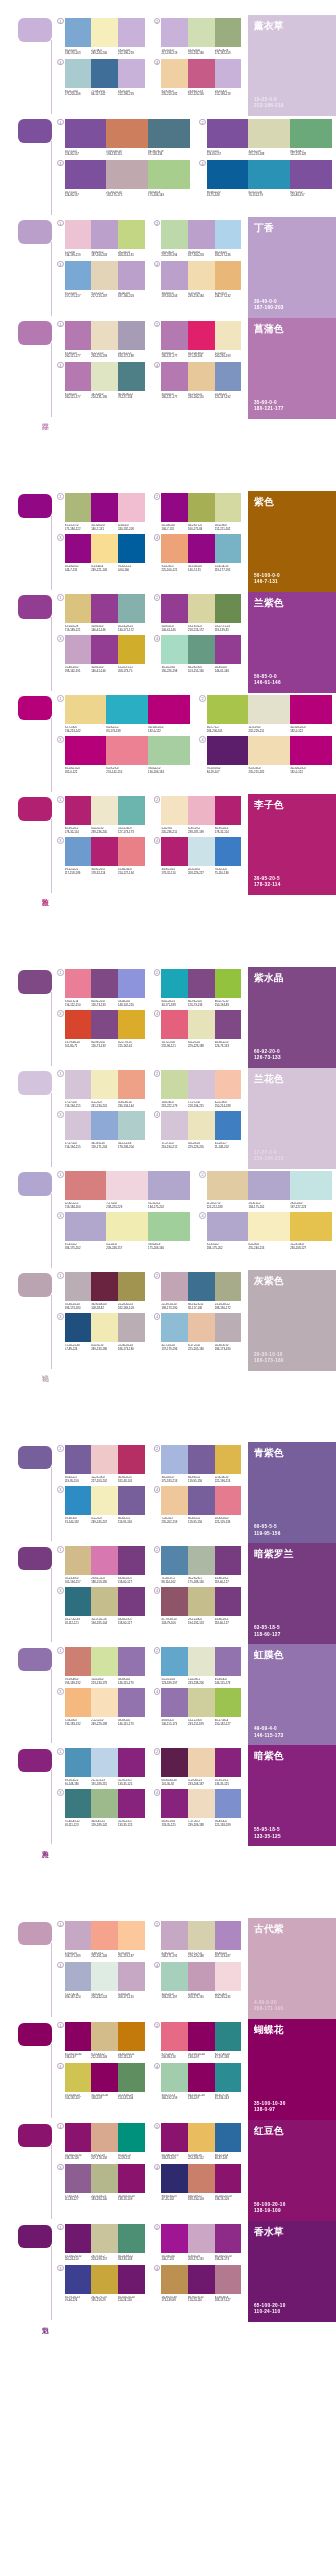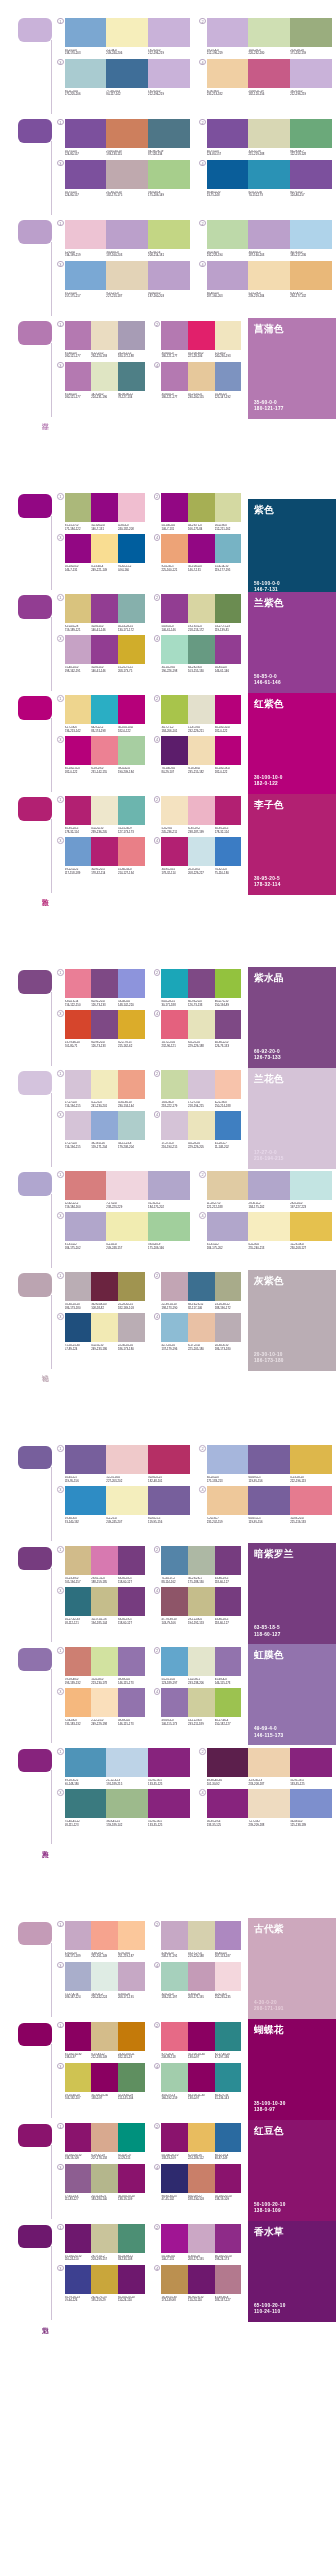--- a/index.html
+++ b/index.html
@@ -222,20 +222,27 @@
                   <em>23-69-11-19</em>
                   <em>182-120-156</em>
                 </span>
                 <span>
                   <em>19-25-4-0</em>
                   <em>212-196-219</em>
                 </span>
               </div>
             </div>
           </div>
+          <div class="card" style="background: rgb(212, 196, 219);">
+            <div class="card-name" style="color: rgb(255, 255, 255);">薰衣草</div>
+            <div class="card-vals" style="color: rgb(239, 230, 242);">
+              <em>19-25-4-0</em>
+              <em>212-196-219</em>
+            </div>
+          </div>
         </div>
         <div class="section">
           <div class="leftcol">
             <div class="chip" style="background: rgb(124, 80, 157);"></div>
             <div class="rail"></div>
             <div class="mood" style="color: rgb(124, 80, 157);">风雅</div>
           </div>
           <div class="combos">
             <div class="combo">
               <div class="combo-num">1</div>
@@ -414,20 +421,27 @@
                 </span>
                 <span>
                   <em>5-15-29-0</em>
                   <em>239-219-184</em>
                 </span>
                 <span>
                   <em>6-32-47-0</em>
                   <em>234-177-132</em>
                 </span>
               </div>
+            </div>
+          </div>
+          <div class="card" style="background: rgb(187, 160, 203);">
+            <div class="card-name" style="color: rgb(255, 255, 255);">丁香</div>
+            <div class="card-vals" style="color: rgb(255, 255, 255);">
+              <em>30-40-0-0</em>
+              <em>187-160-203</em>
             </div>
           </div>
         </div>
         <div class="section">
           <div class="leftcol">
             <div class="chip" style="background: rgb(180, 121, 177);"></div>
             <div class="rail"></div>
             <div class="mood" style="color: rgb(180, 121, 177);">温存</div>
           </div>
           <div class="combos">
@@ -620,21 +634,21 @@
                   <em>50-100-0-0</em>
                   <em>146-7-131</em>
                 </span>
                 <span>
                   <em>51-6-14-10</em>
                   <em>119-177-195</em>
                 </span>
               </div>
             </div>
           </div>
-          <div class="card" style="background: #0c4a6e; margin-top: 8px;">
+          <div class="card" style="background: #a16207;">
             <div class="card-name" style="color: rgb(255, 255, 255);">紫色</div>
             <div class="card-vals" style="color: rgb(255, 255, 255);">
               <em>50-100-0-0</em>
               <em>146-7-131</em>
             </div>
           </div>
         </div>
         <div class="section">
           <div class="leftcol">
             <div class="chip" style="background: rgb(146, 61, 146);"></div>
@@ -826,27 +840,20 @@
                 </span>
                 <span>
                   <em>9-18-38-0</em>
                   <em>235-215-182</em>
                 </span>
                 <span>
                   <em>30-100-18-0</em>
                   <em>182-0-122</em>
                 </span>
               </div>
-            </div>
-          </div>
-          <div class="card" style="background: rgb(182, 0, 122);">
-            <div class="card-name" style="color: rgb(255, 255, 255);">红紫色</div>
-            <div class="card-vals" style="color: rgb(255, 255, 255);">
-              <em>30-100-10-0</em>
-              <em>182-0-122</em>
             </div>
           </div>
         </div>
         <div class="section">
           <div class="leftcol">
             <div class="chip" style="background: rgb(178, 32, 114);"></div>
             <div class="rail"></div>
             <div class="mood" style="color: rgb(178, 32, 114);">雅致</div>
           </div>
           <div class="combos">
@@ -1451,20 +1458,27 @@
                   <em>60-65-5-5</em>
                   <em>119-95-156</em>
                 </span>
                 <span>
                   <em>10-83-20-0</em>
                   <em>225-119-133</em>
                 </span>
               </div>
             </div>
           </div>
+          <div class="card" style="background: rgb(119, 95, 156);">
+            <div class="card-name" style="color: rgb(255, 255, 255);">青紫色</div>
+            <div class="card-vals" style="color: rgb(255, 255, 255);">
+              <em>60-65-5-5</em>
+              <em>119-95-156</em>
+            </div>
+          </div>
         </div>
         <div class="section">
           <div class="leftcol">
             <div class="chip" style="background: rgb(118, 60, 127);"></div>
             <div class="rail"></div>
             <div class="mood" style="color: rgb(118, 60, 127);">博大</div>
           </div>
           <div class="combos">
             <div class="combo">
               <div class="combo-num">1</div>
@@ -1754,20 +1768,27 @@
                 </span>
                 <span>
                   <em>7-17-33-7</em>
                   <em>239-209-188</em>
                 </span>
                 <span>
                   <em>56-49-4-0</em>
                   <em>125-138-189</em>
                 </span>
               </div>
+            </div>
+          </div>
+          <div class="card" style="background: rgb(135, 35, 125);">
+            <div class="card-name" style="color: rgb(255, 255, 255);">暗紫色</div>
+            <div class="card-vals" style="color: rgb(255, 255, 255);">
+              <em>55-95-18-5</em>
+              <em>133-35-125</em>
             </div>
           </div>
         </div>
       </div>
       <div class="gap"></div>
       <div class="block">
         <div class="section">
           <div class="leftcol">
             <div class="chip" style="background: rgb(196, 155, 183);"></div>
             <div class="rail"></div>

